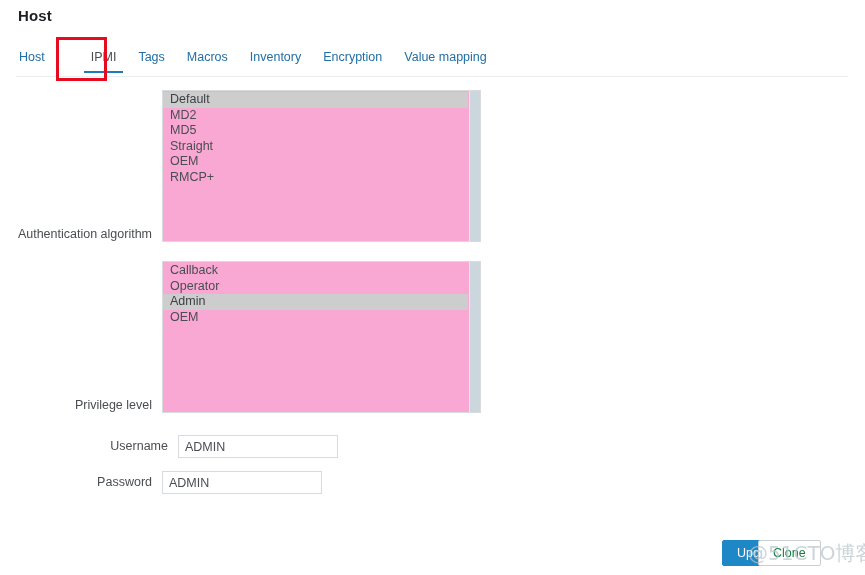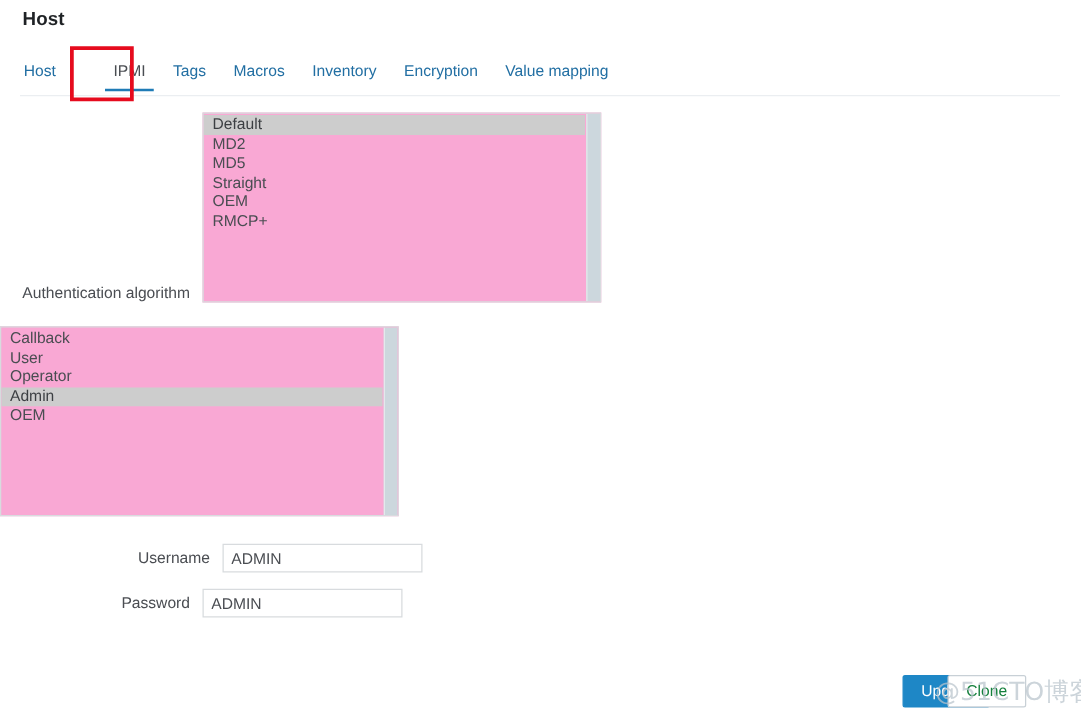--- a/index.html
+++ b/index.html
@@ -234,24 +234,24 @@
         <div class="opt">MD5</div>
         <div class="opt">Straight</div>
         <div class="opt">OEM</div>
         <div class="opt">RMCP+</div>
         <div class="lb-scroll"></div>
       </div>
     </div>
   </div>
 
   <div class="row" style="margin-bottom:22px;">
+    <div class="row-label">Privilege level</div>
     <div class="listbox-wrap">
       <div class="listbox">
         <div class="opt">Callback</div>
-        <div class="opt">User</div>
         <div class="opt">Operator</div>
         <div class="opt sel">Admin</div>
         <div class="opt">OEM</div>
         <div class="lb-scroll"></div>
       </div>
     </div>
   </div>
 
   <div class="row" style="margin-bottom:13px;padding-left:16px;">
     <div class="row-label" style="line-height:23px;">Username</div>

